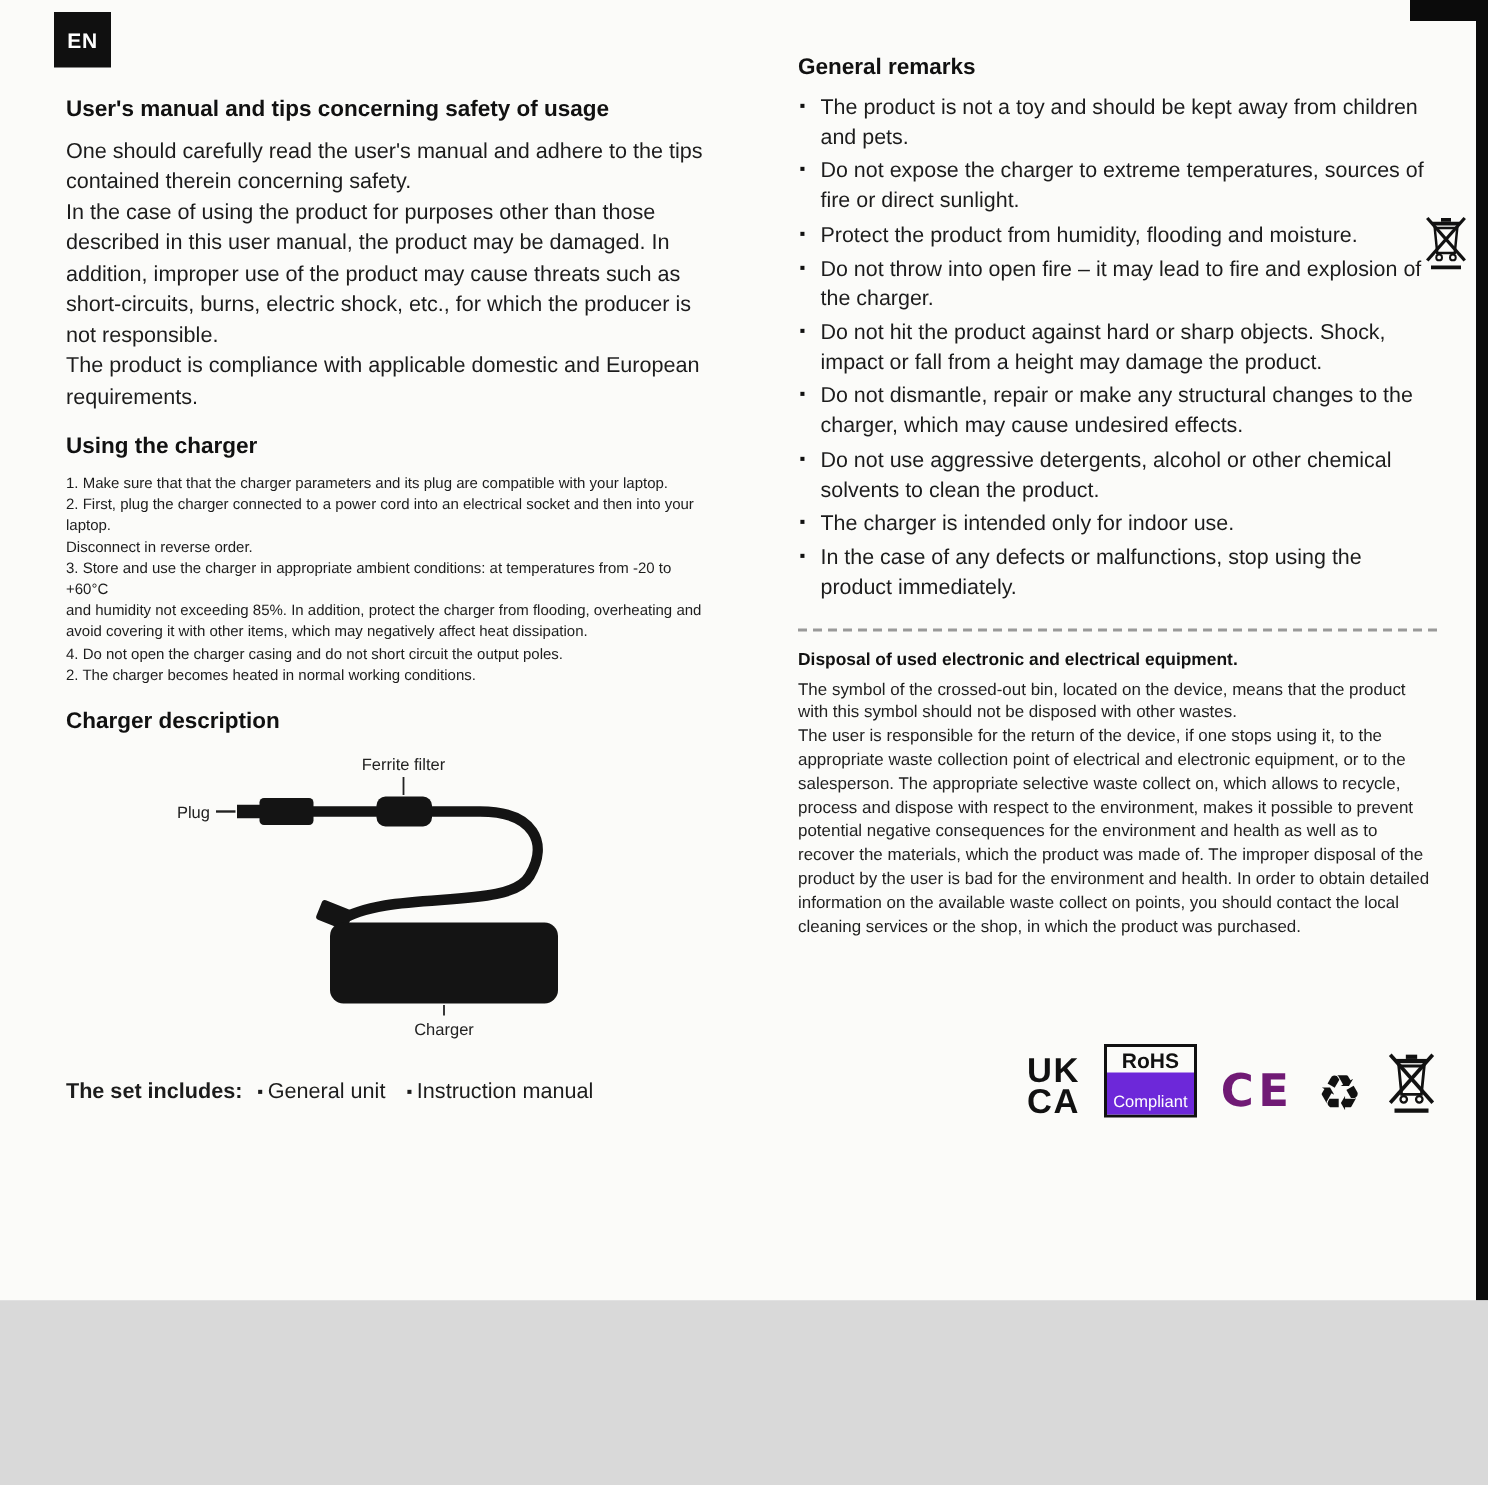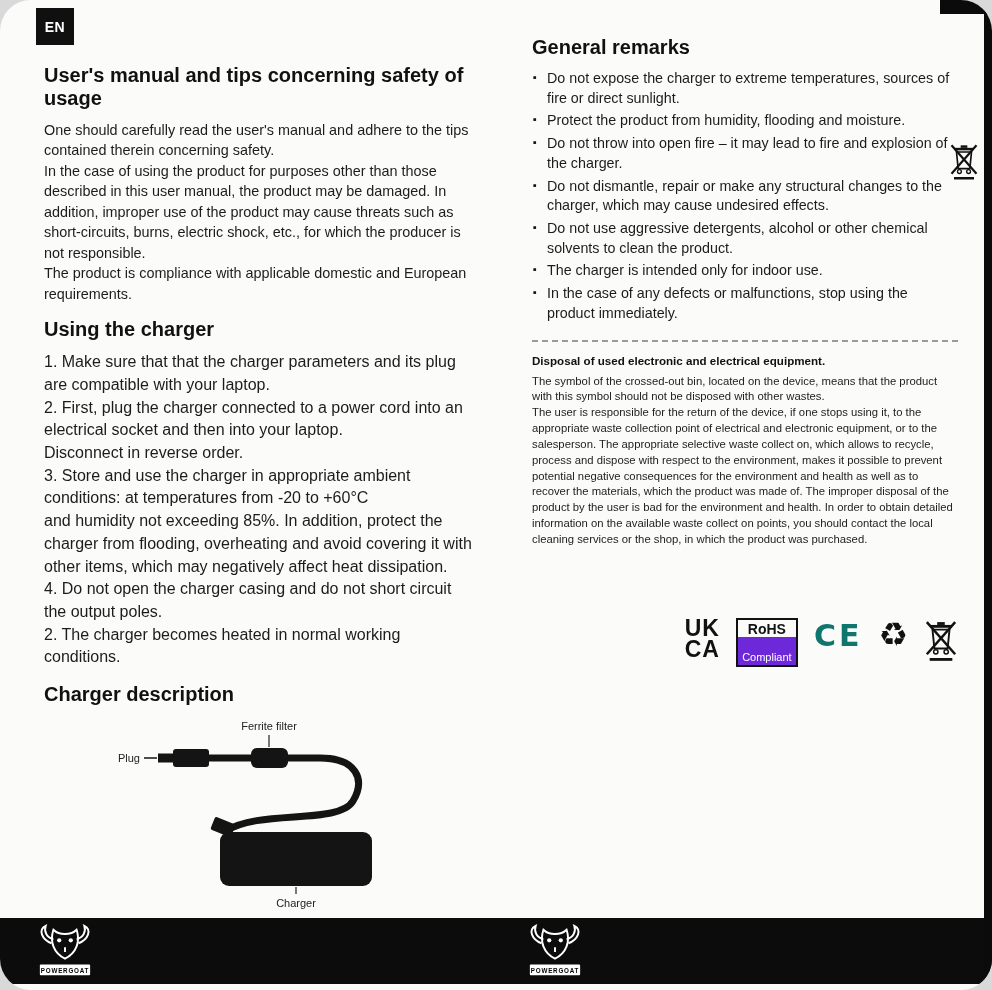--- a/index.html
+++ b/index.html
@@ -1,42 +1,42 @@
 <!DOCTYPE html>
 <html><head>
 <meta charset="utf-8">
 <style>
   * { margin:0; padding:0; box-sizing:border-box; }
   html,body { background:#d9d9d9; }
   body { font-family:"Liberation Sans", sans-serif; }
   .page {
-    position:relative; width:992px; height:990px; margin:0 auto;
-    background:#fbfbf9; color:#1c1c1c; overflow:hidden;border-radius:31px;
+    position:relative; width:992px; height:867px; margin:0 auto;
+    background:#fbfbf9; color:#1c1c1c; overflow:hidden;
   }
 
   
   .lang-badge {
     position:absolute; left:36px; top:8px; width:38px; height:37px;
     background:#101010; color:#fff; font-weight:bold; font-size:14px;
     display:flex; align-items:center; justify-content:center; letter-spacing:.5px;
   }
 
   
   .edge-right { position:absolute; right:0; top:0; width:8px; height:100%; background:#0b0b0b; }
   .edge-corner { position:absolute; right:0; top:0; width:52px; height:14px; background:#0b0b0b; }
 
   
   .col-left  { position:absolute; left:44px;  top:64px; width:430px; }
   .col-right { position:absolute; left:532px; top:36px; width:426px; }
 
-  h2.sec { font-size:20px; font-weight:700; color:#111; margin:0 0 10px; }
+  h2.sec { font-size:15px; font-weight:700; color:#111; margin:0 0 10px; }
   .body-text { font-size:14.4px; line-height:1.42; white-space:pre-line; margin-bottom:14px; }
 
   .steps { margin-bottom:14px; }
-  .steps .step { font-size:16px; line-height:1.42; white-space:pre-line; }
+  .steps .step { font-size:10px; line-height:1.42; white-space:pre-line; }
 
   
   .diagram-wrap { margin:6px 0 0 18px; }
   .diagram-wrap text { font-family:"Liberation Sans", sans-serif; fill:#222; }
 
   
   .set-includes { margin-top:20px; font-size:14.4px; }
   .set-includes .si-label { font-weight:700; margin-right:6px; }
   .set-includes .si-item { margin-right:10px; }
   .set-includes .si-item::before { content:"▪ "; font-size:11px; position:relative; top:-1px; }
@@ -50,26 +50,26 @@
   ul.remarks li::before {
     content:"▪"; position:absolute; left:1px; top:1px; font-size:11px; color:#111;
   }
 
   .divider { border:0; border-top:2px dashed #9a9a9a; margin:16px 0 12px; }
 
   .disposal-title { font-size:11.6px; font-weight:700; margin-bottom:7px; color:#111; }
   .disposal-body { font-size:11.3px; line-height:1.4; white-space:pre-line; color:#222; }
 
   
-  .badges { display:flex; align-items:flex-start; justify-content:flex-end; gap:16px; margin-top:70px; }
+  .badges { display:flex; align-items:flex-end; justify-content:flex-end; gap:16px; margin-top:70px; }
   .ukca { font-weight:700; font-size:23px; line-height:.92; letter-spacing:1px; color:#111; text-align:left; }
   .rohs { border:2px solid #111; text-align:center; min-width:62px; }
   .rohs-top { font-size:14px; font-weight:700; padding:1px 5px 0; color:#111; }
   .rohs-bottom { background:#6d28d9; color:#fff; font-size:11px; padding:14px 3px 2px; }
-  .ce { font-size:30px; font-weight:600; letter-spacing:3px; color:#0f766e; font-family:"DejaVu Sans", sans-serif; }
+  .ce { font-size:30px; font-weight:600; letter-spacing:3px; color:#701a75; font-family:"DejaVu Sans", sans-serif; }
   .recycle { font-size:33px; line-height:1; color:#111; font-family:"DejaVu Sans", sans-serif; }
 
   .weee-margin { position:absolute; right:13px; top:140px; }
 
   
   .footer-band {
     position:absolute; left:0; top:918px; width:100%; height:66px; background:#0c0c0c;
   }
   .emblem { position:absolute; top:4px; }
   .emblem.first  { left:34px; }
@@ -129,23 +129,25 @@
     <div class="set-includes">
       <span class="si-label">The set includes:</span>
       <span class="si-item">General unit</span>
       <span class="si-item">Instruction manual</span>
     </div>
   </div>
 
   <div class="col-right">
     <h2 class="sec">General remarks</h2>
     <ul class="remarks">
+      <li>The product is not a toy and should be kept away from children and pets.</li>
       <li>Do not expose the charger to extreme temperatures, sources of fire or direct sunlight.</li>
       <li>Protect the product from humidity, flooding and moisture.</li>
       <li>Do not throw into open fire – it may lead to fire and explosion of the charger.</li>
+      <li>Do not hit the product against hard or sharp objects. Shock, impact or fall from a height may damage the product.</li>
       <li>Do not dismantle, repair or make any structural changes to the charger, which may cause undesired effects.</li>
       <li>Do not use aggressive detergents, alcohol or other chemical solvents to clean the product.</li>
       <li>The charger is intended only for indoor use.</li>
       <li>In the case of any defects or malfunctions, stop using the product immediately.</li>
     </ul>
 
     <hr class="divider">
 
     <div class="disposal-title">Disposal of used electronic and electrical equipment.</div>
     <div class="disposal-body">The symbol of the crossed-out bin, located on the device, means that the product with this symbol should not be disposed with other wastes.

